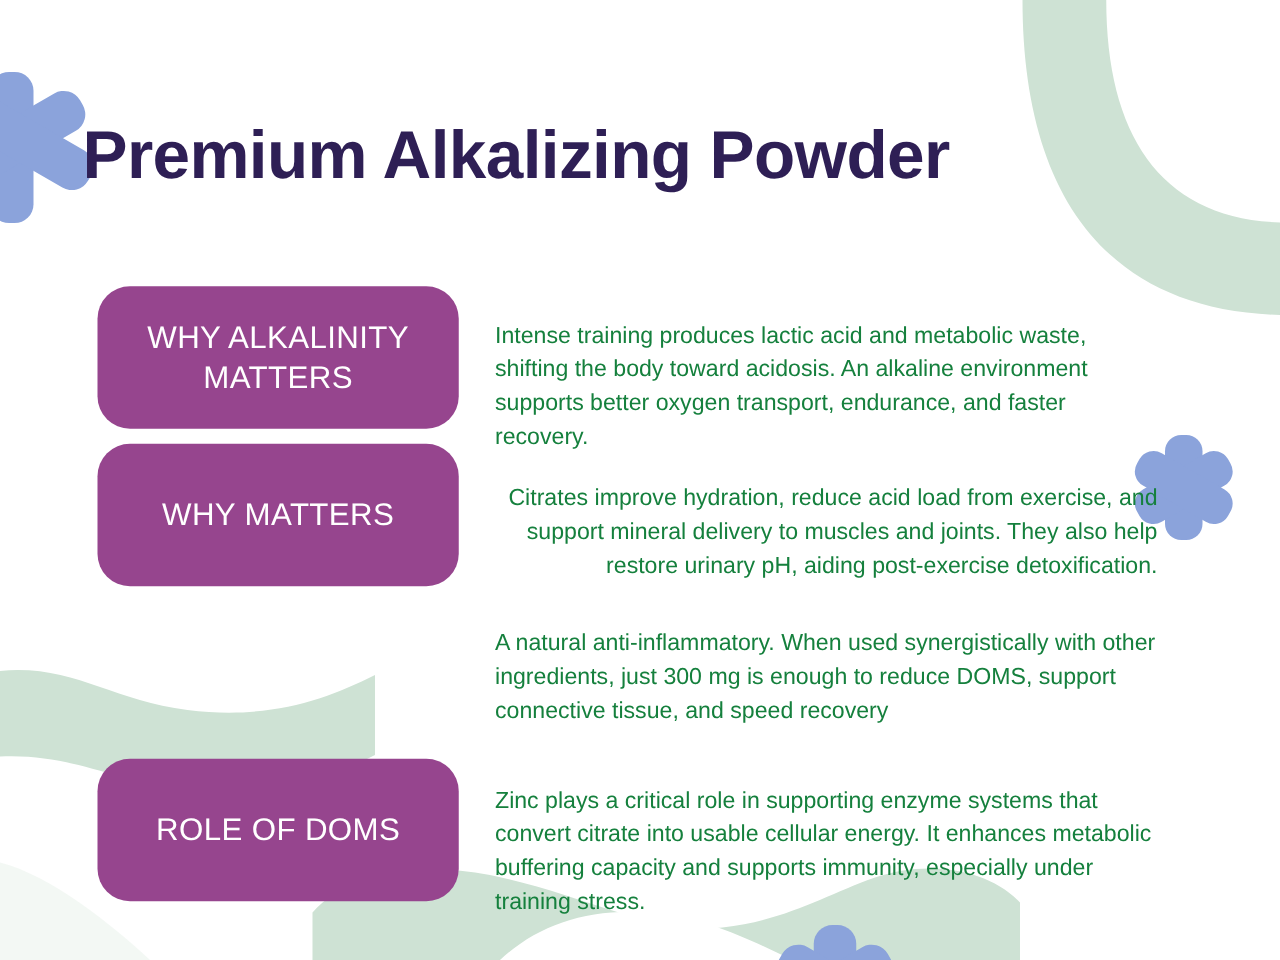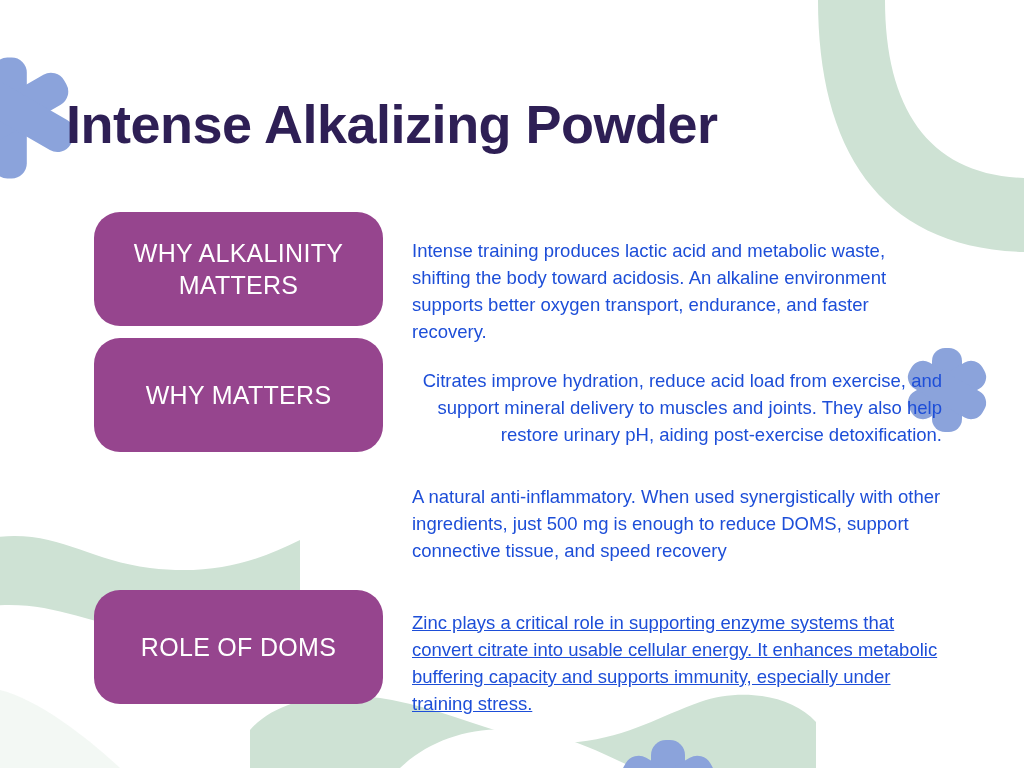--- a/index.html
+++ b/index.html
@@ -53,23 +53,22 @@
     letter-spacing: -0.5px;
   }
   .title .line {
     display: block;
     white-space: nowrap;
   }
 
   .rows {
     position: absolute;
     left: 0;
-    top: 212px;
+    top: 229px;
     width: 936px;
-    margin-left: 16px;
   }
 
   .row {
     position: relative;
     height: 126px;
     display: flex;
     align-items: flex-start;
   }
 
   .pill {
@@ -93,30 +92,30 @@
     line-height: 1.3;
     text-align: center;
     letter-spacing: 0.3px;
   }
 
   .desc {
     position: absolute;
     left: 396px;
     top: 6px;
     width: 530px;
-    color: #1d4ed8;
+    color: #15803d;
     font-size: 18.5px;
     line-height: 1.47;
   }
 
   
   .row-0 .desc { top: 6px; }
   .row-1 .desc { top: 10px; text-align: right; }
   .row-2 .desc { top: 0px; }
-  .row-3 .desc { top: 0px; text-decoration: underline; }
+  .row-3 .desc { top: 0px; }
 </style>
 </head>
 <body>
 
 <div class="poster">
 
   <svg class="decor" viewBox="0 0 1024 768" width="1024" height="768" xmlns="http://www.w3.org/2000/svg">
 
     <path d="M0,690 C40,700 90,740 120,768 L0,768 Z" fill="#CEE2D4" opacity="0.25"></path>
 
@@ -151,41 +150,41 @@
         <rect x="-17" y="-50" width="34" height="100" rx="15"></rect>
         <rect x="-17" y="-50" width="34" height="100" rx="15" transform="rotate(60)"></rect>
         <rect x="-17" y="-50" width="34" height="100" rx="15" transform="rotate(120)"></rect>
       </g>
     </g>
   </svg>
 
   <div class="content">
 
     <h1 class="title">
-      <span class="line">Intense Alkalizing Powder</span>
+      <span class="line">Premium Alkalizing Powder</span>
     </h1>
 
     <div class="rows">
 
       <div class="row row-0">
         <div class="pill">
           <span class="pill-label">WHY ALKALINITY MATTERS</span>
         </div>
         <p class="desc">Intense training produces lactic acid and metabolic waste, shifting the body toward acidosis. An alkaline environment supports better oxygen transport, endurance, and faster recovery.</p>
       </div>
 
       <div class="row row-1">
         <div class="pill">
           <span class="pill-label">WHY MATTERS</span>
         </div>
         <p class="desc">Citrates improve hydration, reduce acid load from exercise, and support mineral delivery to muscles and joints. They also help restore urinary pH, aiding post-exercise detoxification.</p>
       </div>
 
       <div class="row row-2">
-        <p class="desc">A natural anti-inflammatory. When used synergistically with other ingredients, just 500 mg is enough to reduce DOMS, support connective tissue, and speed recovery</p>
+        <p class="desc">A natural anti-inflammatory. When used synergistically with other ingredients, just 300 mg is enough to reduce DOMS, support connective tissue, and speed recovery</p>
       </div>
 
       <div class="row row-3">
         <div class="pill">
           <span class="pill-label">ROLE OF DOMS</span>
         </div>
         <p class="desc">Zinc plays a critical role in supporting enzyme systems that convert citrate into usable cellular energy. It enhances metabolic buffering capacity and supports immunity, especially under training stress.</p>
       </div>
 
     </div>

